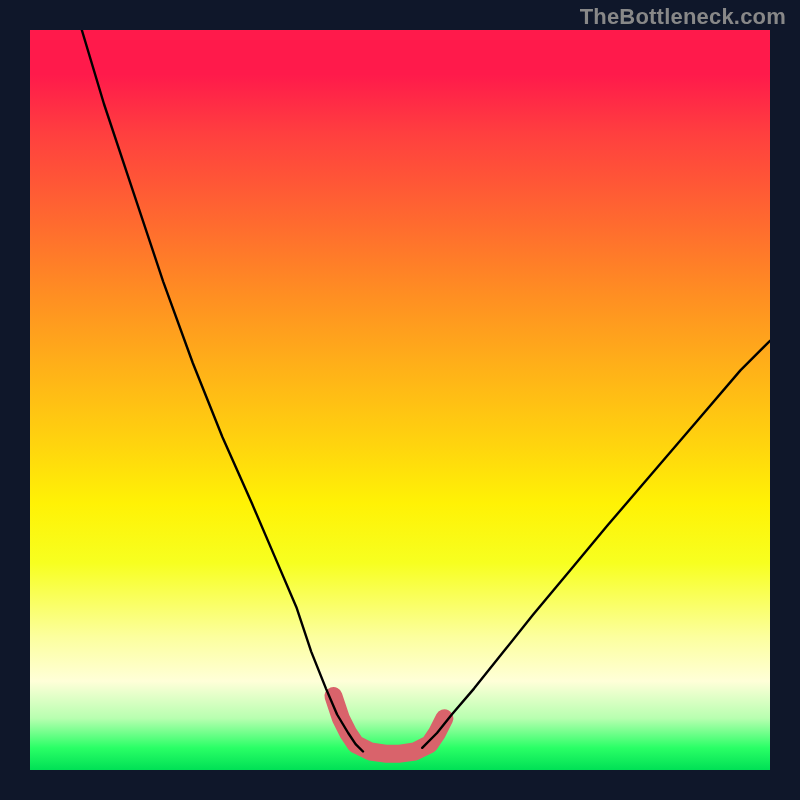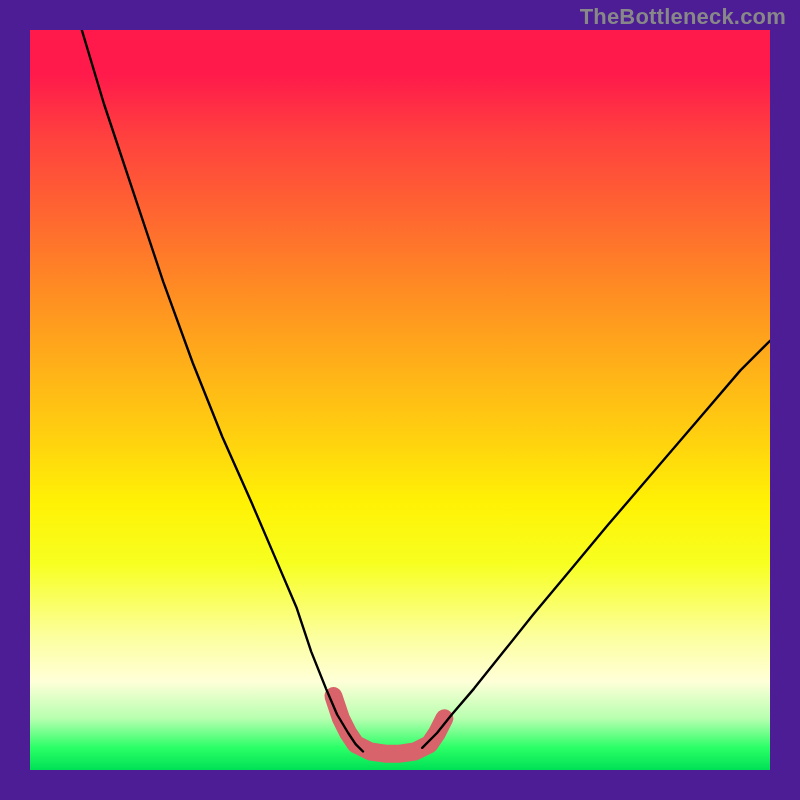--- a/index.html
+++ b/index.html
@@ -8,21 +8,21 @@
     width: 800px;
     height: 800px;
     background: #000;
     overflow: hidden;
     font-family: Arial, Helvetica, sans-serif;
   }
   .stage {
     position: relative;
     width: 800px;
     height: 800px;
-    background: #4c1d95;
+    background: #0f172a;
   }
   .watermark {
     position: absolute;
     top: 4px;
     right: 14px;
     color: #888;
     font-size: 22px;
     font-weight: 600;
     letter-spacing: 0.2px;
     z-index: 10;

